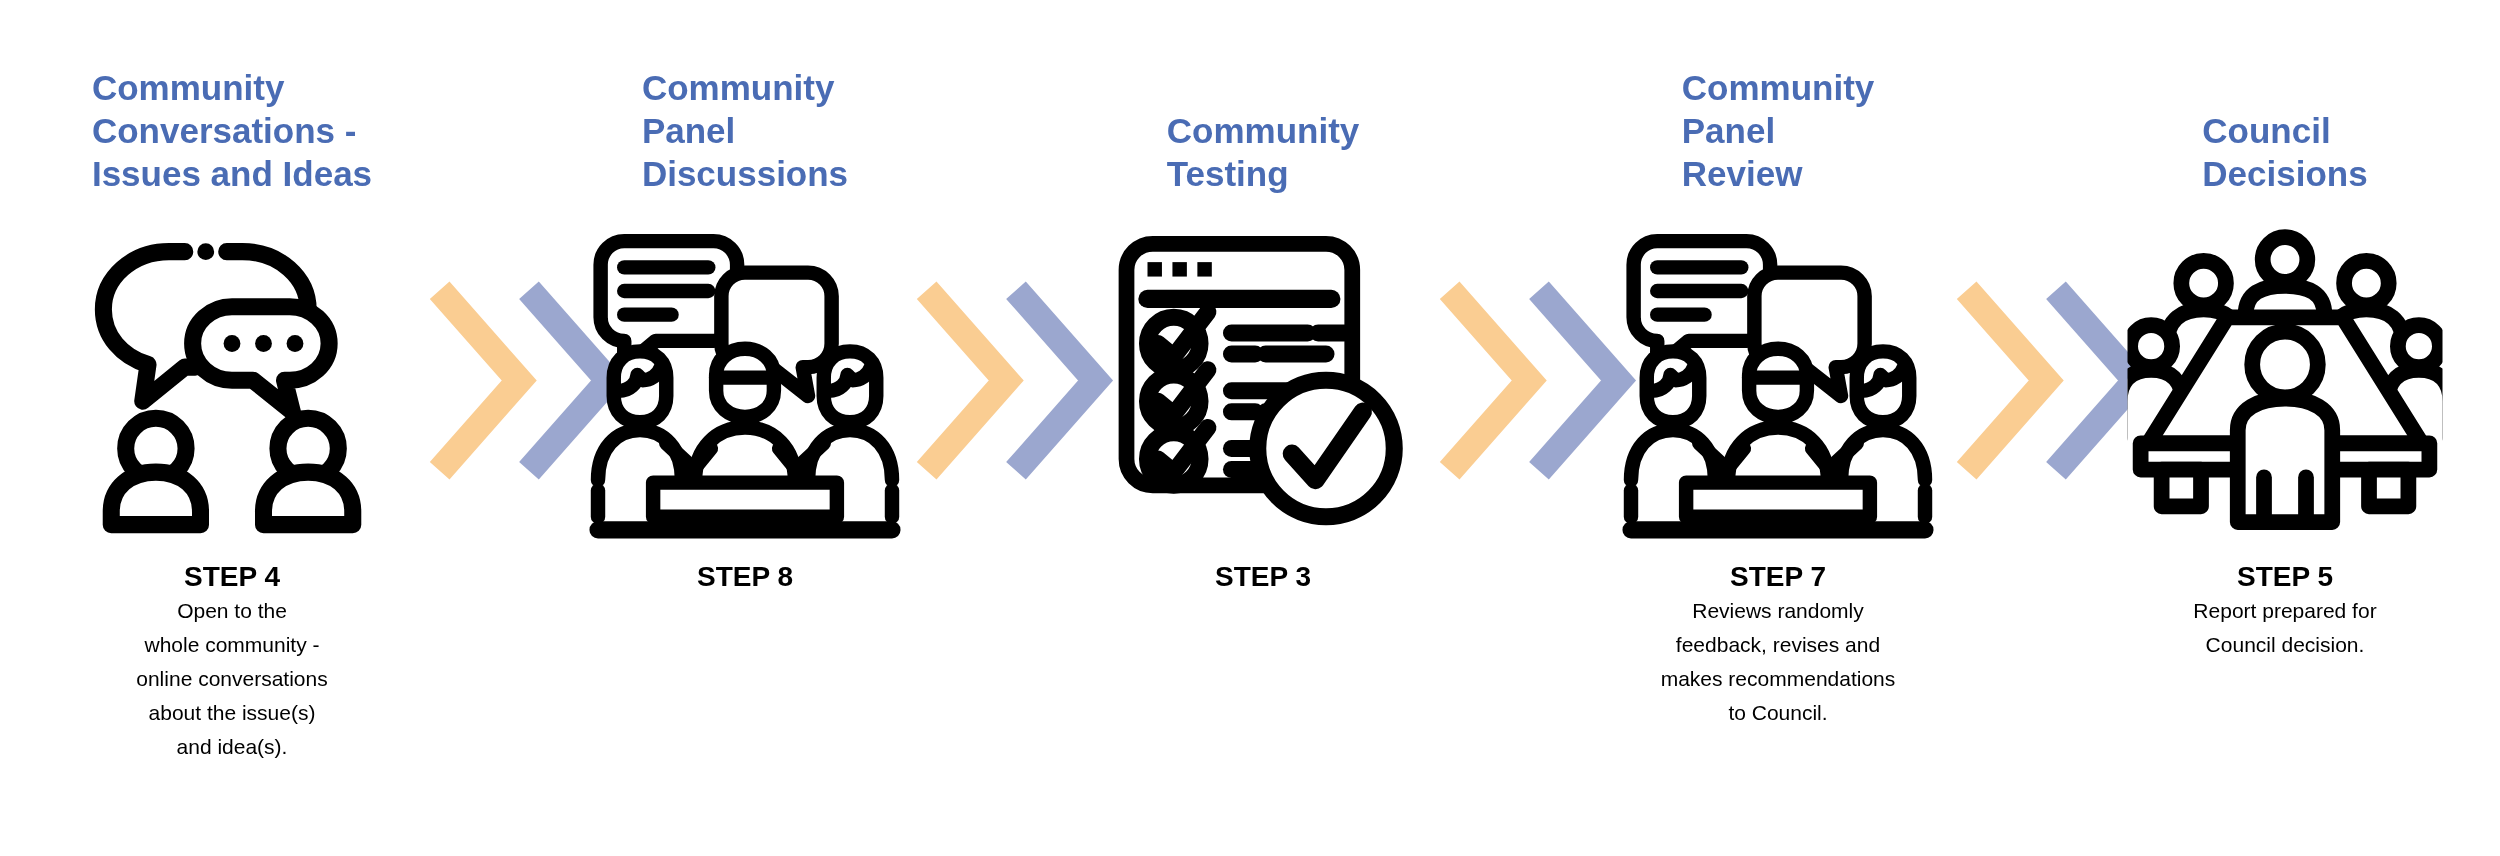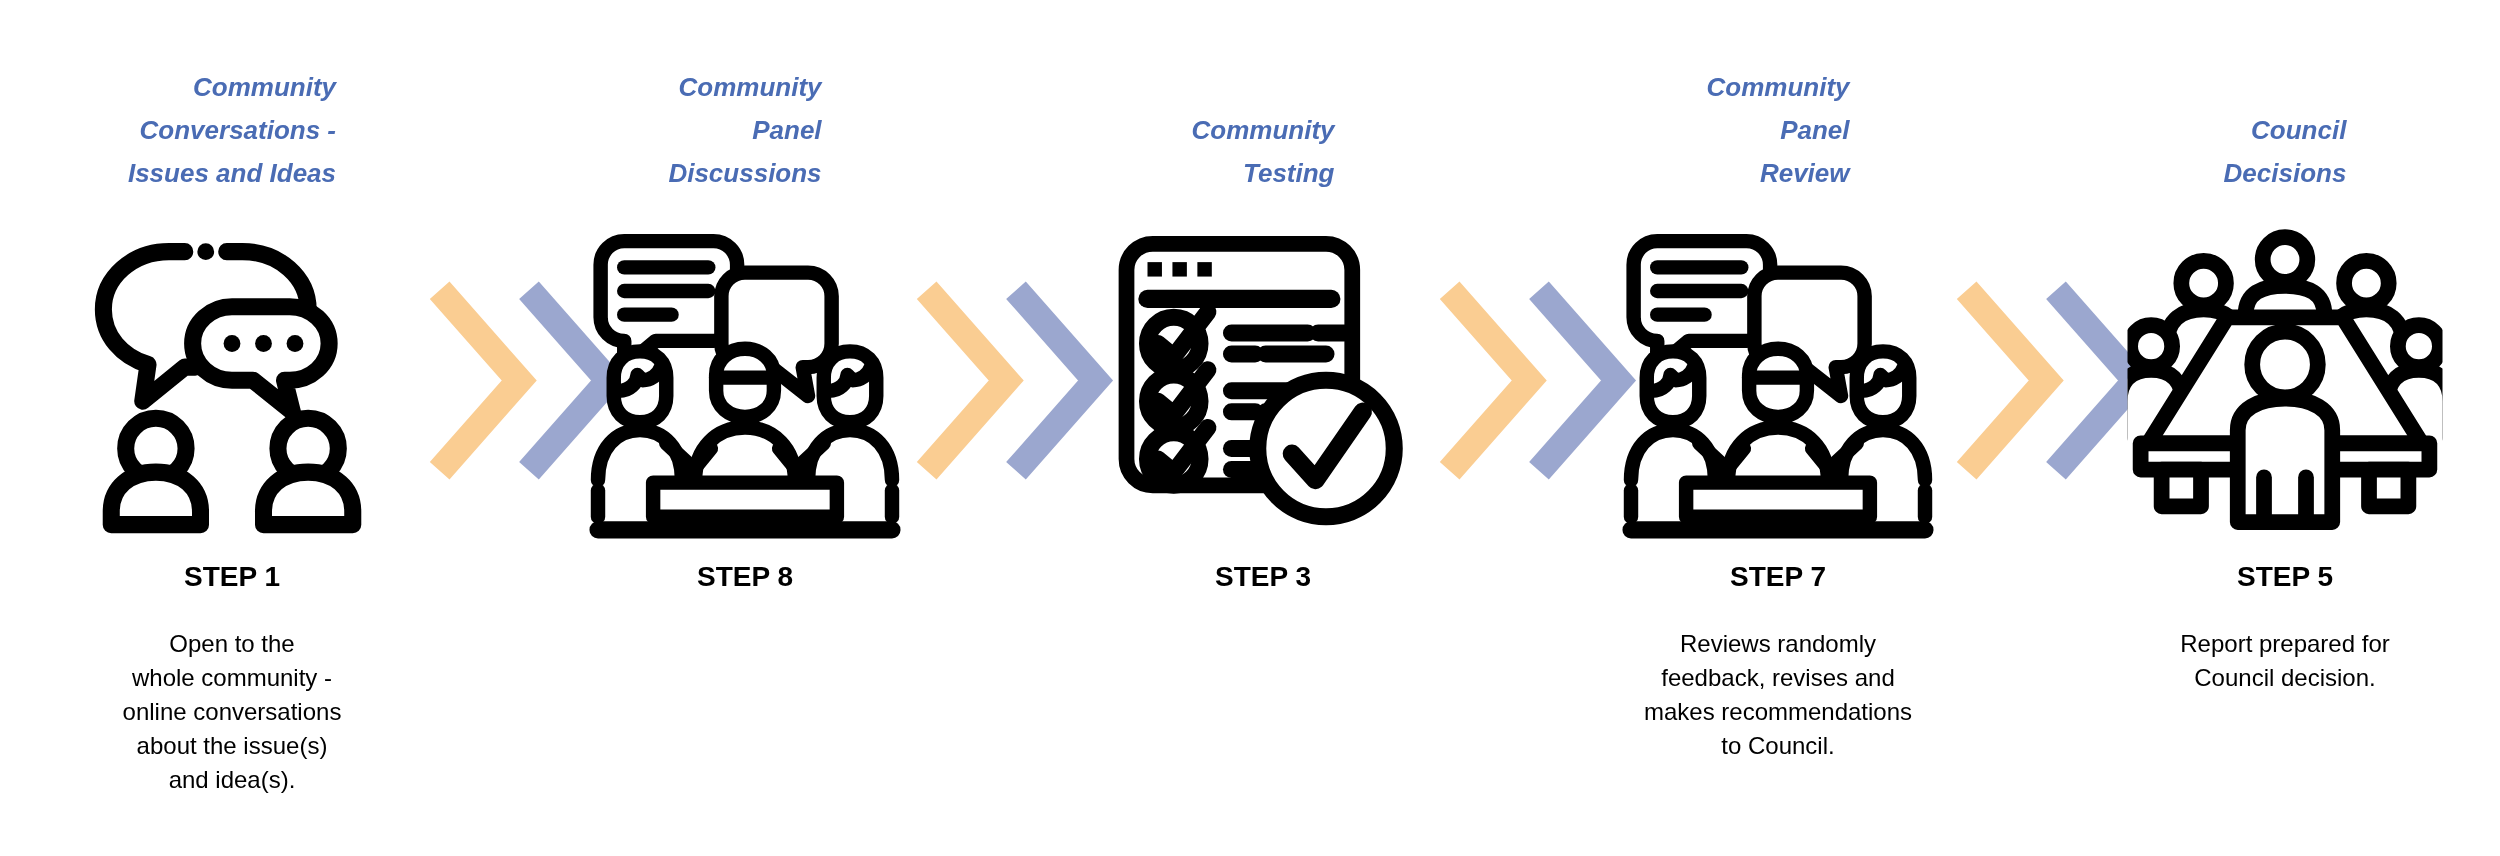--- a/index.html
+++ b/index.html
@@ -16,33 +16,33 @@
   }
   .step-col{position:absolute;top:0;height:100%;width:460px;}
   .col-1{left:2px;}
   .col-2{left:515px;}
   .col-3{left:1033px;}
   .col-4{left:1548px;}
   .col-5{left:2055px;}
   .step-title{
     position:absolute;top:28px;left:0;right:0;height:167px;
     display:flex;align-items:flex-end;justify-content:center;
-    color:var(--title-blue);font-weight:bold;font-size:26px;line-height:43px;
-    text-align:right;white-space:pre-line;font-style:italic;
+    color:var(--title-blue);font-weight:bold;font-size:35px;line-height:43px;
+    text-align:left;white-space:pre-line;
   }
   .icon-wrap{
     position:absolute;top:228px;left:50%;transform:translateX(-50%);
     width:315px;height:315px;color:var(--ink);
   }
   .icon-wrap svg{width:315px;height:315px;display:block;}
   .step-text{
     position:absolute;top:560px;left:0;right:0;text-align:center;color:var(--ink);
   }
   .step-label{font-weight:bold;font-size:28px;line-height:34px;}
-  .step-desc{font-size:24px;line-height:34px;white-space:pre-line;margin-top:33px;}
+  .step-desc{font-size:21px;line-height:34px;white-space:pre-line;}
   .sep{position:absolute;top:278px;width:200px;height:205px;}
   .sep-1{left:428px;}
   .sep-2{left:915px;}
   .sep-3{left:1438px;}
   .sep-4{left:1955px;}
   .sep svg{width:200px;height:205px;display:block;}
   .chev-o{stroke:var(--chev-orange);}
   .chev-b{stroke:var(--chev-blue);}
 </style>
 </head>
@@ -65,21 +65,21 @@
           <circle cx="72" cy="44" r="3.2" fill="currentColor" stroke="none"></circle>
           <circle cx="84" cy="44" r="3.2" fill="currentColor" stroke="none"></circle>
           <circle cx="31" cy="84" r="11.5" fill="#fff"></circle>
           <path d="M14,113 L14,108 C14,99 21,93 31,93 C41,93 48,99 48,108 L48,113 Z" fill="#fff"></path>
           <circle cx="89" cy="84" r="11.5" fill="#fff"></circle>
           <path d="M72,113 L72,108 C72,99 79,93 89,93 C99,93 106,99 106,108 L106,113 Z" fill="#fff"></path>
         </g>
       </svg>
     </div>
     <div class="step-text">
-      <div class="step-label">STEP 1</div>
+      <div class="step-label">STEP 4</div>
       <div class="step-desc">Open to the
 whole community -
 online conversations
 about the issue(s)
 and idea(s).</div>
     </div>
   </div>
 
   <div class="sep sep-1">
     <svg viewBox="0 0 206 206" aria-hidden="true">

